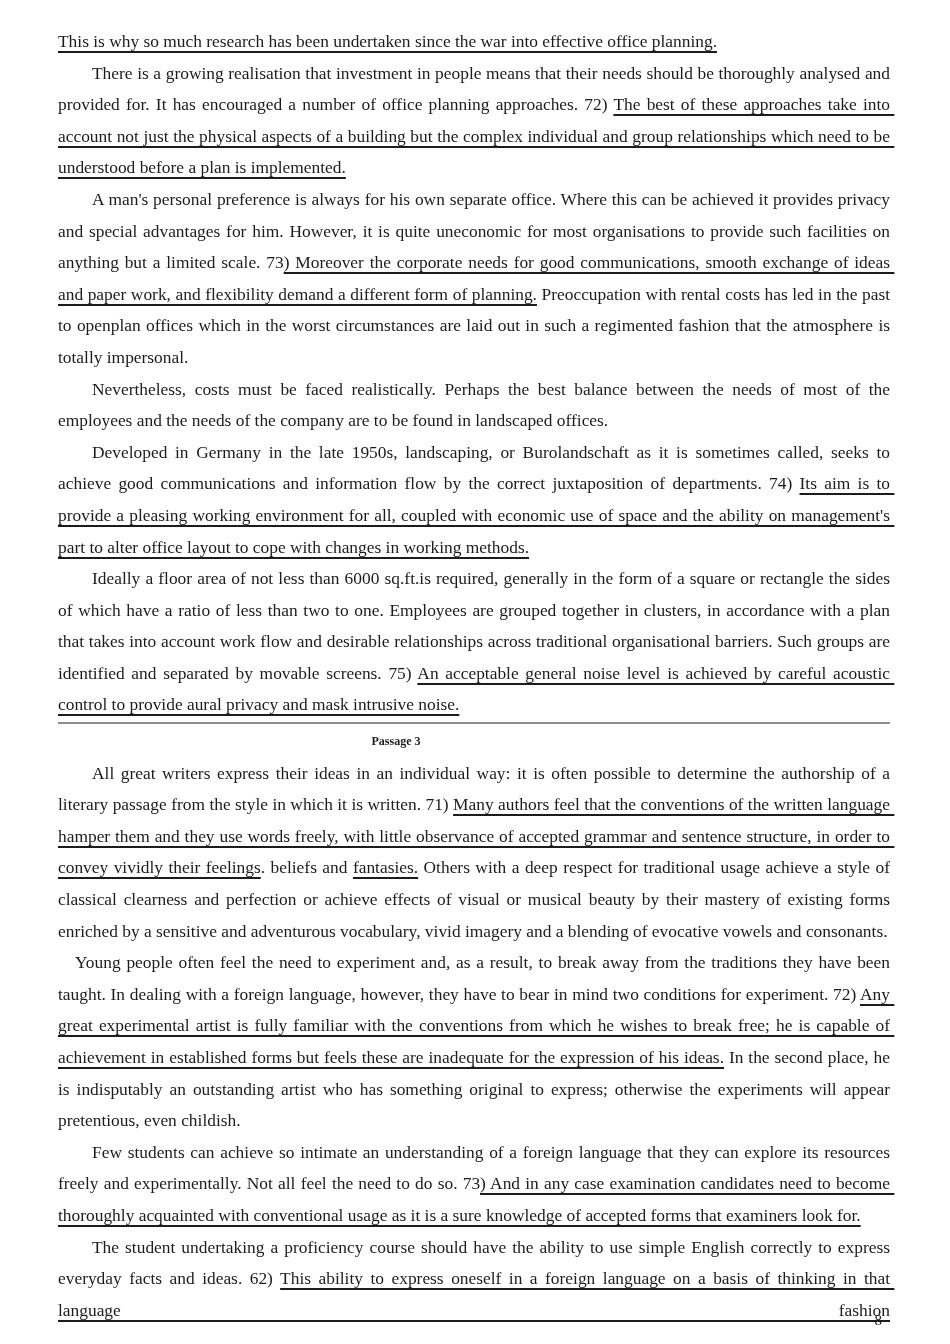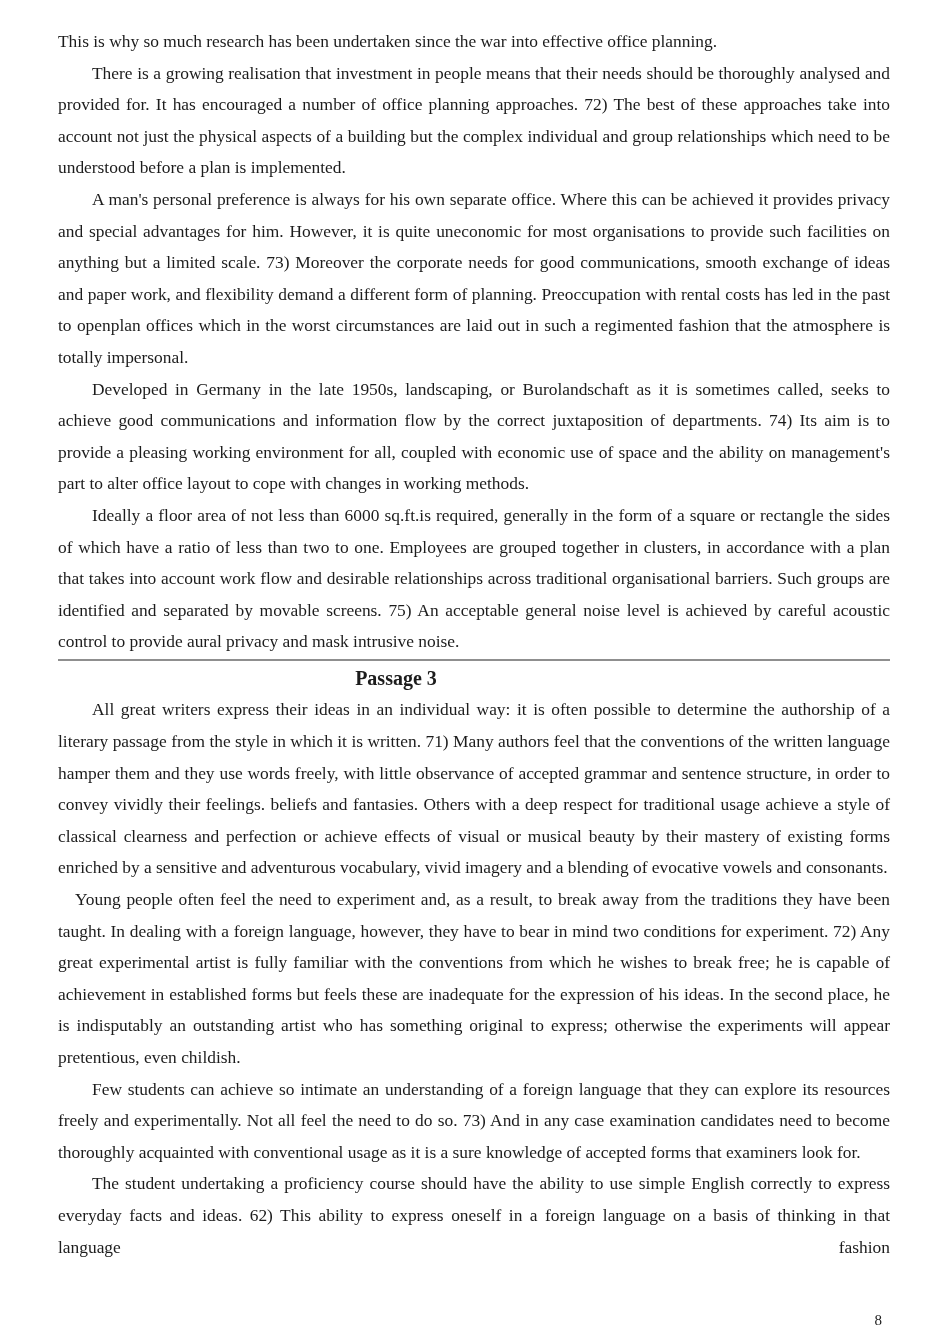--- a/index.html
+++ b/index.html
@@ -26,32 +26,33 @@
   .para{
     margin:0;
     text-align:justify;
     text-indent:34px;
   }
   .para.indent-none{text-indent:0;}
   .para.indent-small{text-indent:17px;}
   .para.justify-last{text-align-last:justify;}
   .run{white-space:pre-wrap;}
   .u{
+    text-decoration:underline;
     text-decoration-thickness:1.8px;
     text-underline-offset:4px;
     margin-top:44px;
   }
   hr.rule{
     border:none;
     border-top:2.5px solid var(--rule-color);
     margin:1px 0 0 0;
   }
   .passage-heading{
     margin:2px 0 0 0;
-    font-size:20px;
+    font-size:12px;
     font-weight:bold;
     line-height:31.6px;
     text-align:center;
     padding-right:156px; 
   }
   .page-number{
     position:absolute;
     right:68px;
     bottom:16px;
     font-size:15px;
@@ -60,20 +61,21 @@
   }
 </style>
 </head>
 <body>
 
 <div class="page">
   <div>
       <p class="para indent-none"><span class="run u">This is why so much research has been undertaken since the war into effective office planning.</span></p>
       <p class="para indent-normal"><span class="run">There is a growing realisation that investment in people means that their needs should be thoroughly analysed and provided for. It has encouraged a number of office planning approaches. 72) </span><span class="run u">The best of these approaches take into account not just the physical aspects of a building but the complex individual and group relationships which need to be understood before a plan is implemented.</span></p>
       <p class="para indent-normal"><span class="run">A man's personal preference is always for his own separate office. Where this can be achieved it provides privacy and special advantages for him. However, it is quite uneconomic for most organisations to provide such facilities on anything but a limited scale. 73</span><span class="run u">) Moreover the corporate needs for good communications, smooth exchange of ideas and paper work, and flexibility demand a different form of planning.</span><span class="run"> Preoccupation with rental costs has led in the past to openplan offices which in the worst circumstances are laid out in such a regimented fashion that the atmosphere is totally impersonal.</span></p>
+      <p class="para indent-normal"><span class="run">Nevertheless, costs must be faced realistically. Perhaps the best balance between the needs of most of the employees and the needs of the company are to be found in landscaped offices.</span></p>
       <p class="para indent-normal"><span class="run">Developed in Germany in the late 1950s, landscaping, or Burolandschaft as it is sometimes called, seeks to achieve good communications and information flow by the correct juxtaposition of departments. 74) </span><span class="run u">Its aim is to provide a pleasing working environment for all, coupled with economic use of space and the ability on management's part to alter office layout to cope with changes in working methods.</span></p>
       <p class="para indent-normal"><span class="run">Ideally a floor area of not less than 6000 sq.ft.is required, generally in the form of a square or rectangle the sides of which have a ratio of less than two to one. Employees are grouped together in clusters, in accordance with a plan that takes into account work flow and desirable relationships across traditional organisational barriers. Such groups are identified and separated by movable screens. 75) </span><span class="run u">An acceptable general noise level is achieved by careful acoustic control to provide aural privacy and mask intrusive noise.</span></p>
       <hr class="rule">
       <h2 class="passage-heading">Passage 3</h2>
       <p class="para indent-normal"><span class="run">All great writers express their ideas in an individual way: it is often possible to determine the authorship of a literary passage from the style in which it is written. 71) </span><span class="run u">Many authors feel that the conventions of the written language hamper them and they use words freely, with little observance of accepted grammar and sentence structure, in order to convey vividly their feelings</span><span class="run">. beliefs and </span><span class="run u">fantasies.</span><span class="run"> Others with a deep respect for traditional usage achieve a style of classical clearness and perfection or achieve effects of visual or musical beauty by their mastery of existing forms enriched by a sensitive and adventurous vocabulary, vivid imagery and a blending of evocative vowels and consonants.</span></p>
       <p class="para indent-small"><span class="run">Young people often feel the need to experiment and, as a result, to break away from the traditions they have been taught. In dealing with a foreign language, however, they have to bear in mind two conditions for experiment. 72) </span><span class="run u">Any great experimental artist is fully familiar with the conventions from which he wishes to break free; he is capable of achievement in established forms but feels these are inadequate for the expression of his ideas.</span><span class="run"> In the second place, he is indisputably an outstanding artist who has something original to express; otherwise the experiments will appear pretentious, even childish.</span></p>
       <p class="para indent-normal"><span class="run">Few students can achieve so intimate an understanding of a foreign language that they can explore its resources freely and experimentally. Not all feel the need to do so. 73</span><span class="run u">) And in any case examination candidates need to become thoroughly acquainted with conventional usage as it is a sure knowledge of accepted forms that examiners look for.</span></p>
       <p class="para indent-normal justify-last"><span class="run">The student undertaking a proficiency course should have the ability to use simple English correctly to express everyday facts and ideas. 62) </span><span class="run u">This ability to express oneself in a foreign language on a basis of thinking in that language fashion</span></p>
     </div>
   <div class="page-number">8</div>

